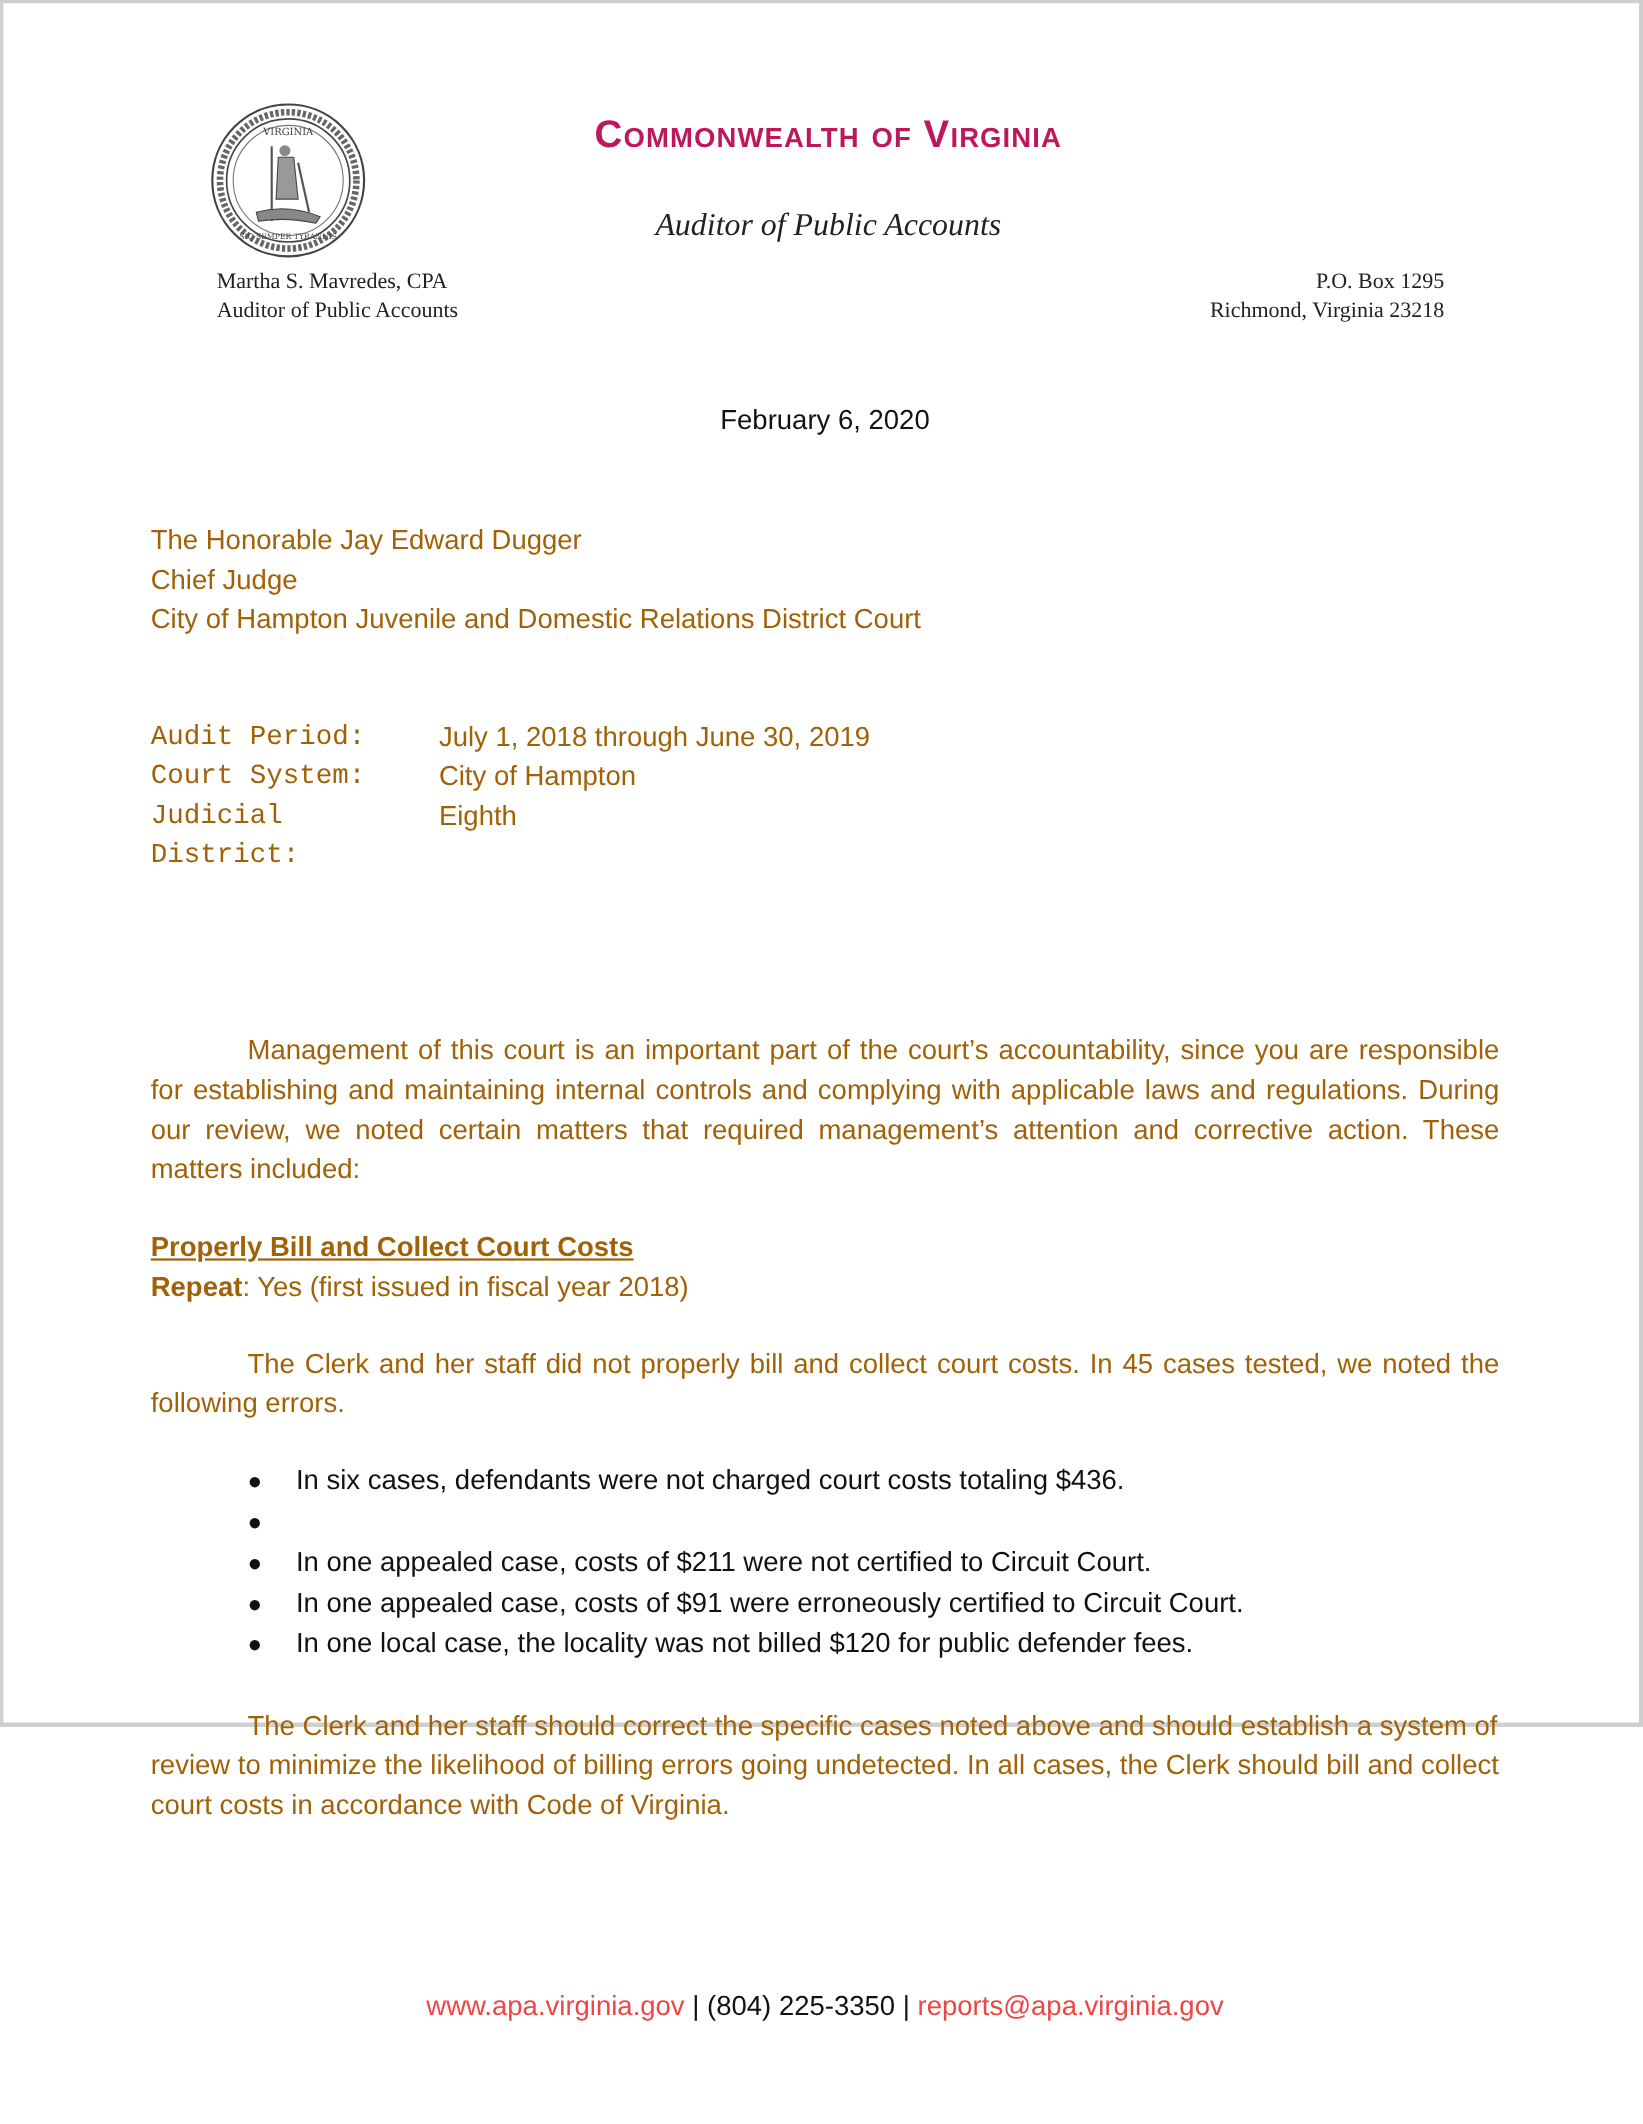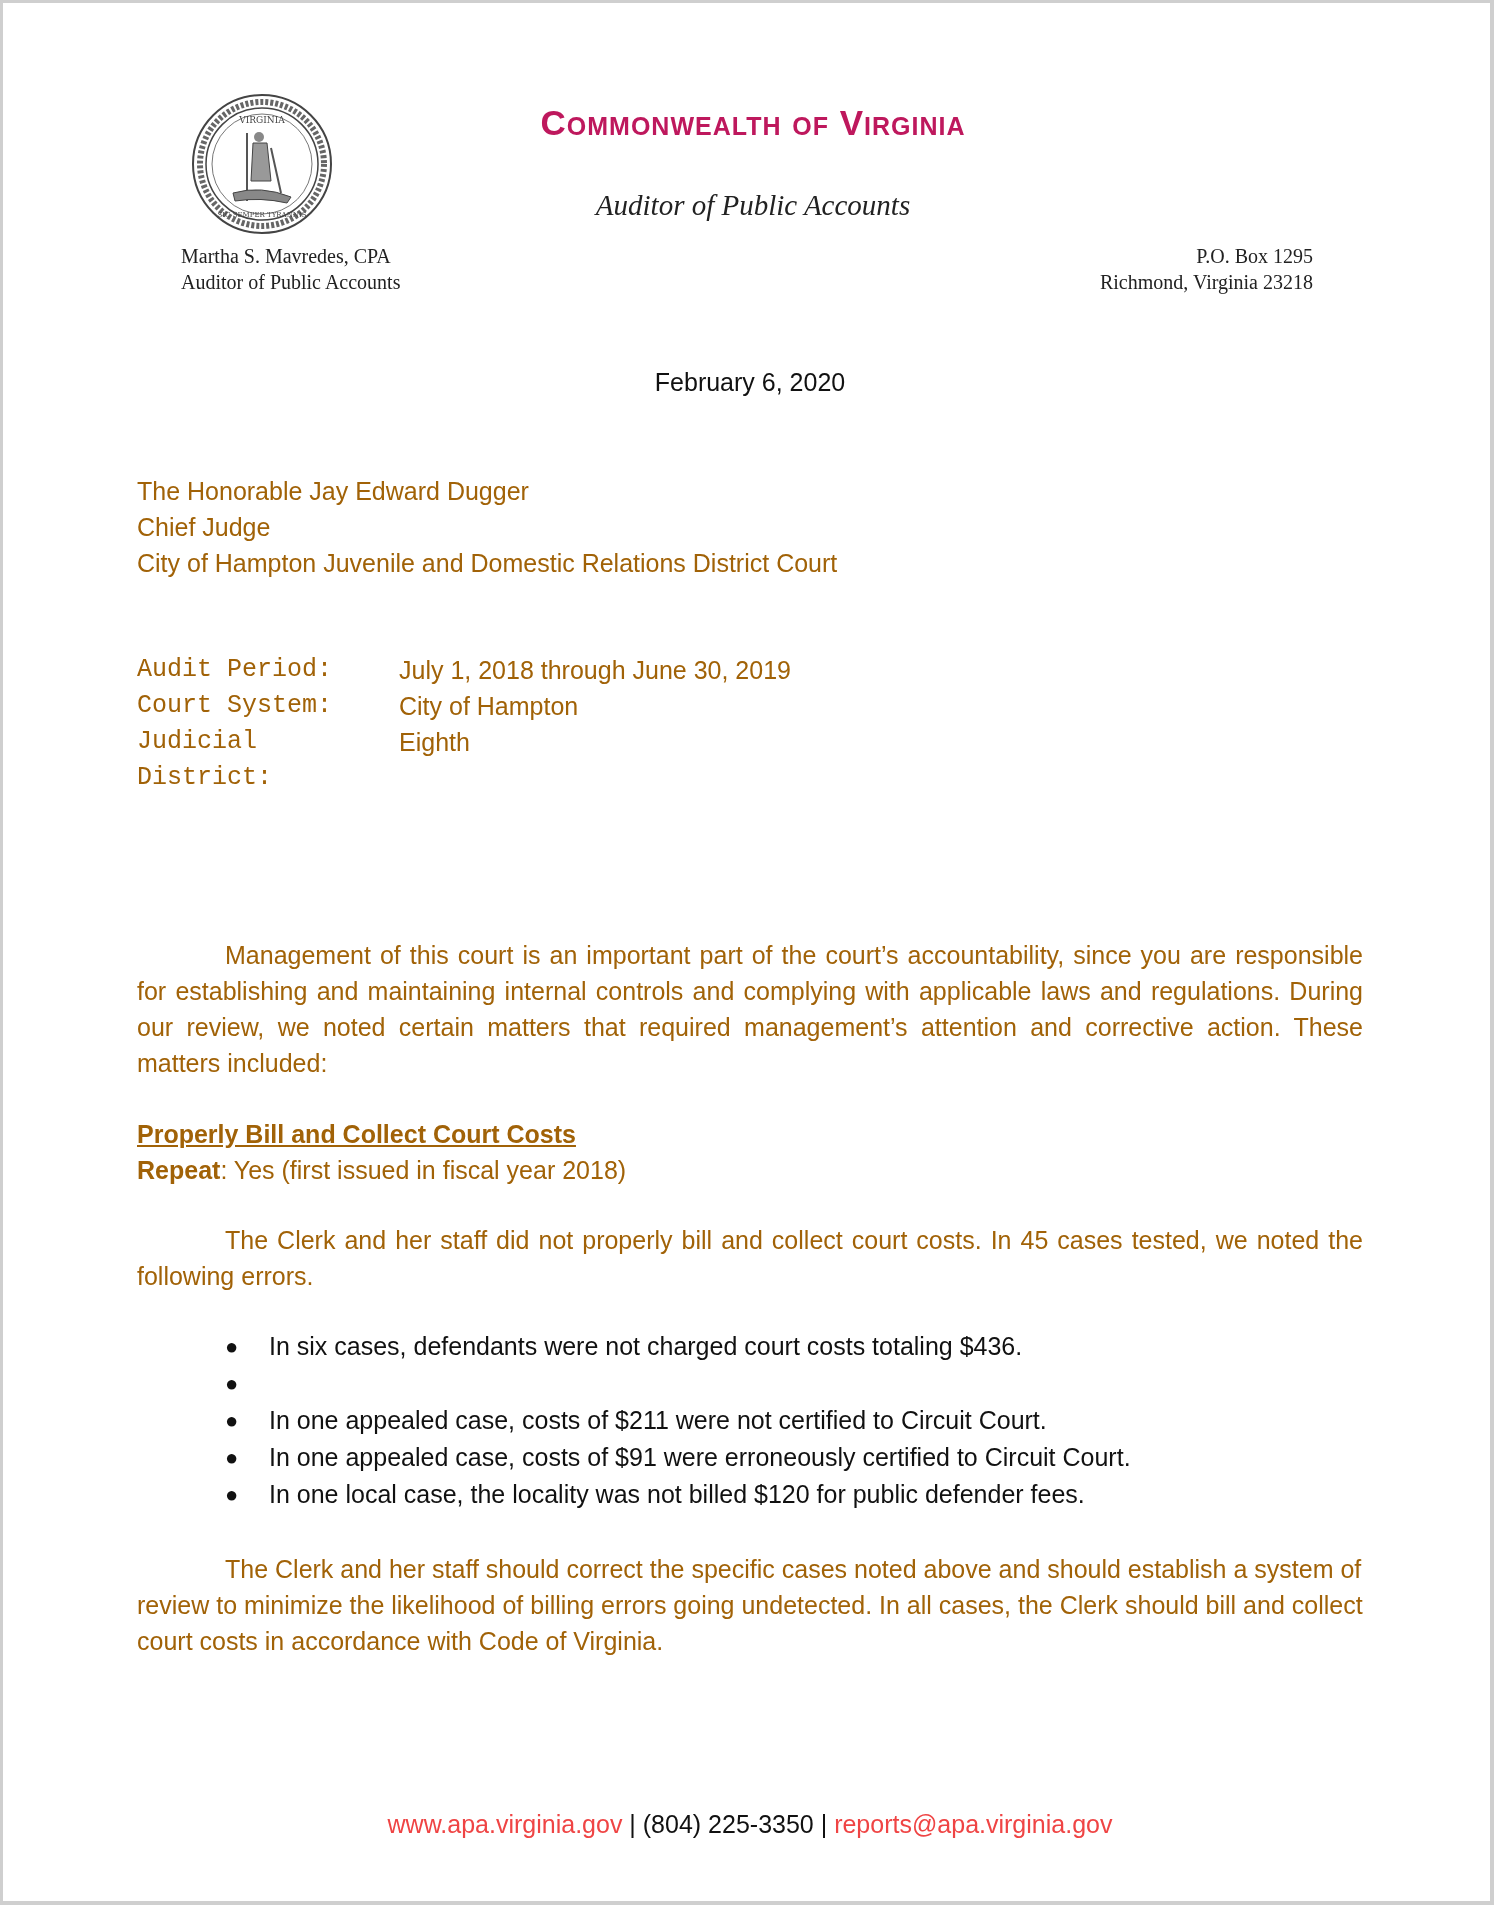--- a/index.html
+++ b/index.html
@@ -1,34 +1,34 @@
 <!DOCTYPE html>
 <html><head>
 <meta charset="utf-8">
 <style>
   html, body { margin: 0; padding: 0; background: #ffffff; }
   body { width: 1494px; height: 1931px; position: relative; overflow: hidden; }
   .page {
-    position: absolute; left: 0; top: 0; width: 1494px; height: 1905px;
+    position: absolute; left: 0; top: 0; width: 1494px; height: 1570px;
     box-sizing: border-box; border: 3px solid #cfcfcf; border-right-width: 4px; border-bottom-width: 4px;
     background: #fff;
   }
   .seal { position: absolute; left: 188px; top: 90px; width: 142px; height: 142px; }
   .title {
     position: absolute; left: 440px; top: 100px; width: 620px; text-align: center;
     font-family: Liberation Sans, sans-serif; font-weight: bold; font-size: 35px; color: #be185d;
     letter-spacing: 1px; font-variant: small-caps;
   }
   .subtitle {
     position: absolute; left: 440px; top: 186px; width: 620px; text-align: center;
     font-family: "Liberation Serif", serif; font-style: italic; font-size: 29px; color: #222;
   }
   .hdr-left, .hdr-right {
     position: absolute; top: 240px; font-family: "Liberation Serif", serif; font-size: 20px;
-    color: #222; line-height: 26px;
+    color: #222; line-height: 26px; margin-left: 16px;
   }
   .hdr-left { left: 178px; }
   .hdr-right { right: 177px; text-align: right; }
   .body-text {
     font-family: "Liberation Sans", sans-serif; font-size: 25px; color: #a16207;
     position: absolute; left: 134px; width: 1226px;
   }
   .date { position: absolute; top: 365px; left: 0; width: 1494px; text-align: center;
     font-family: "Liberation Sans", sans-serif; font-size: 25px; color: #111; }
   .line { height: 36px; line-height: 36px; white-space: nowrap; }

